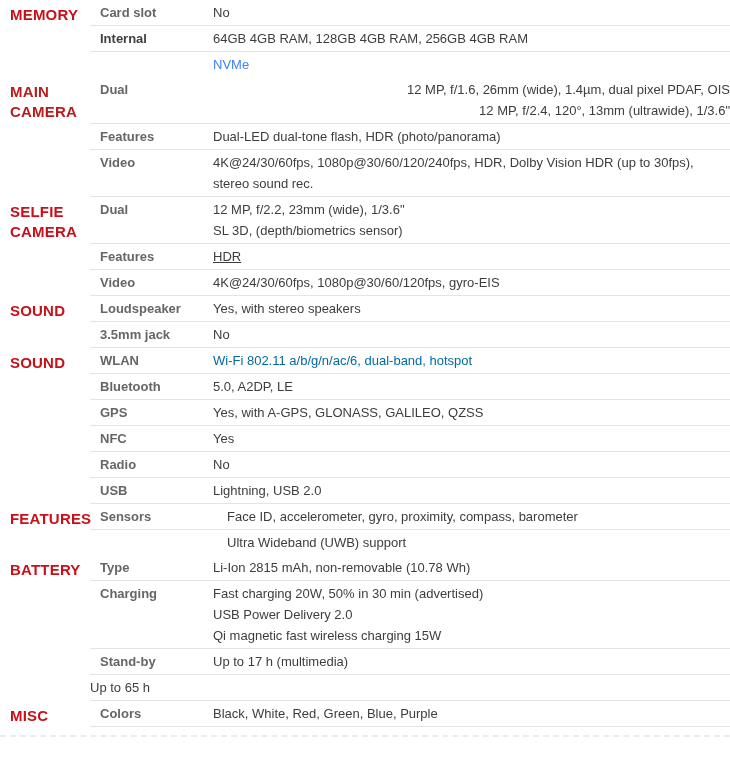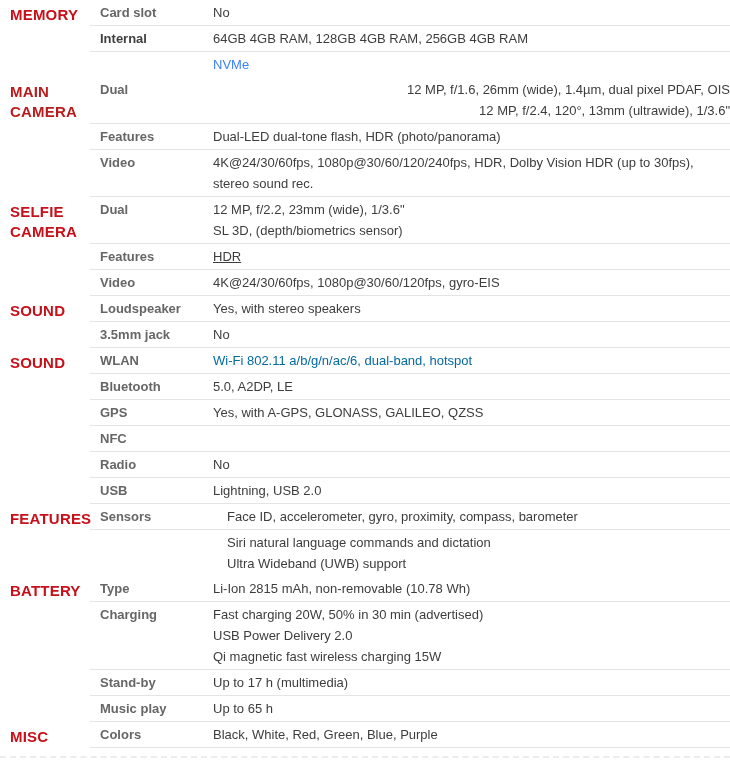--- a/index.html
+++ b/index.html
@@ -178,20 +178,23 @@
           </div>
         </div>
         <div class="row" style="border-bottom-color: rgb(228, 228, 228);">
           <div class="label" style="color: rgb(102, 102, 102);">GPS</div>
           <div class="value" style="color: rgb(61, 61, 61);">
             <div class="line">Yes, with A-GPS, GLONASS, GALILEO, QZSS</div>
           </div>
         </div>
         <div class="row" style="border-bottom-color: rgb(228, 228, 228);">
           <div class="label" style="color: rgb(102, 102, 102);">NFC</div>
+          <div class="value" style="color: rgb(61, 61, 61);">
+            <div class="line">Yes</div>
+          </div>
         </div>
         <div class="row" style="border-bottom-color: rgb(228, 228, 228);">
           <div class="label" style="color: rgb(102, 102, 102);">Radio</div>
           <div class="value" style="color: rgb(61, 61, 61);">
             <div class="line">No</div>
           </div>
         </div>
         <div class="row" style="border-bottom-color: rgb(228, 228, 228);">
           <div class="label" style="color: rgb(102, 102, 102);">USB</div>
           <div class="value" style="color: rgb(61, 61, 61);">
@@ -205,21 +208,20 @@
       <div class="rows">
         <div class="row" style="border-bottom-color: rgb(228, 228, 228);">
           <div class="label" style="color: rgb(102, 102, 102);">Sensors</div>
           <div class="value" style="color: rgb(61, 61, 61); padding-left: 14px;">
             <div class="line">Face ID, accelerometer, gyro, proximity, compass, barometer</div>
           </div>
         </div>
         <div class="row no-divider" style="border-bottom-color: rgb(228, 228, 228);">
           <div class="label" style="color: rgb(102, 102, 102);"></div>
           <div class="value" style="color: rgb(61, 61, 61); padding-left: 14px;">
-            <div class="line">Siri natural language commands and dictation</div>
             <div class="line">Ultra Wideband (UWB) support</div>
           </div>
         </div>
       </div>
     </div>
     <div class="section">
       <div class="cat" style="color: rgb(200, 16, 26);">BATTERY</div>
       <div class="rows">
         <div class="row" style="border-bottom-color: rgb(228, 228, 228);">
           <div class="label" style="color: rgb(102, 102, 102);">Type</div>
@@ -235,21 +237,20 @@
             <div class="line">Qi magnetic fast wireless charging 15W</div>
           </div>
         </div>
         <div class="row" style="border-bottom-color: rgb(228, 228, 228);">
           <div class="label" style="color: rgb(102, 102, 102);">Stand-by</div>
           <div class="value" style="color: rgb(61, 61, 61);">
             <div class="line">Up to 17 h (multimedia)</div>
           </div>
         </div>
         <div class="row" style="border-bottom-color: rgb(228, 228, 228);">
-          <div class="label" style="color: rgb(102, 102, 102);">Music play</div>
           <div class="value" style="color: rgb(61, 61, 61);">
             <div class="line">Up to 65 h</div>
           </div>
         </div>
       </div>
     </div>
     <div class="section">
       <div class="cat" style="color: rgb(200, 16, 26);">MISC</div>
       <div class="rows">
         <div class="row" style="border-bottom-color: rgb(228, 228, 228);">

